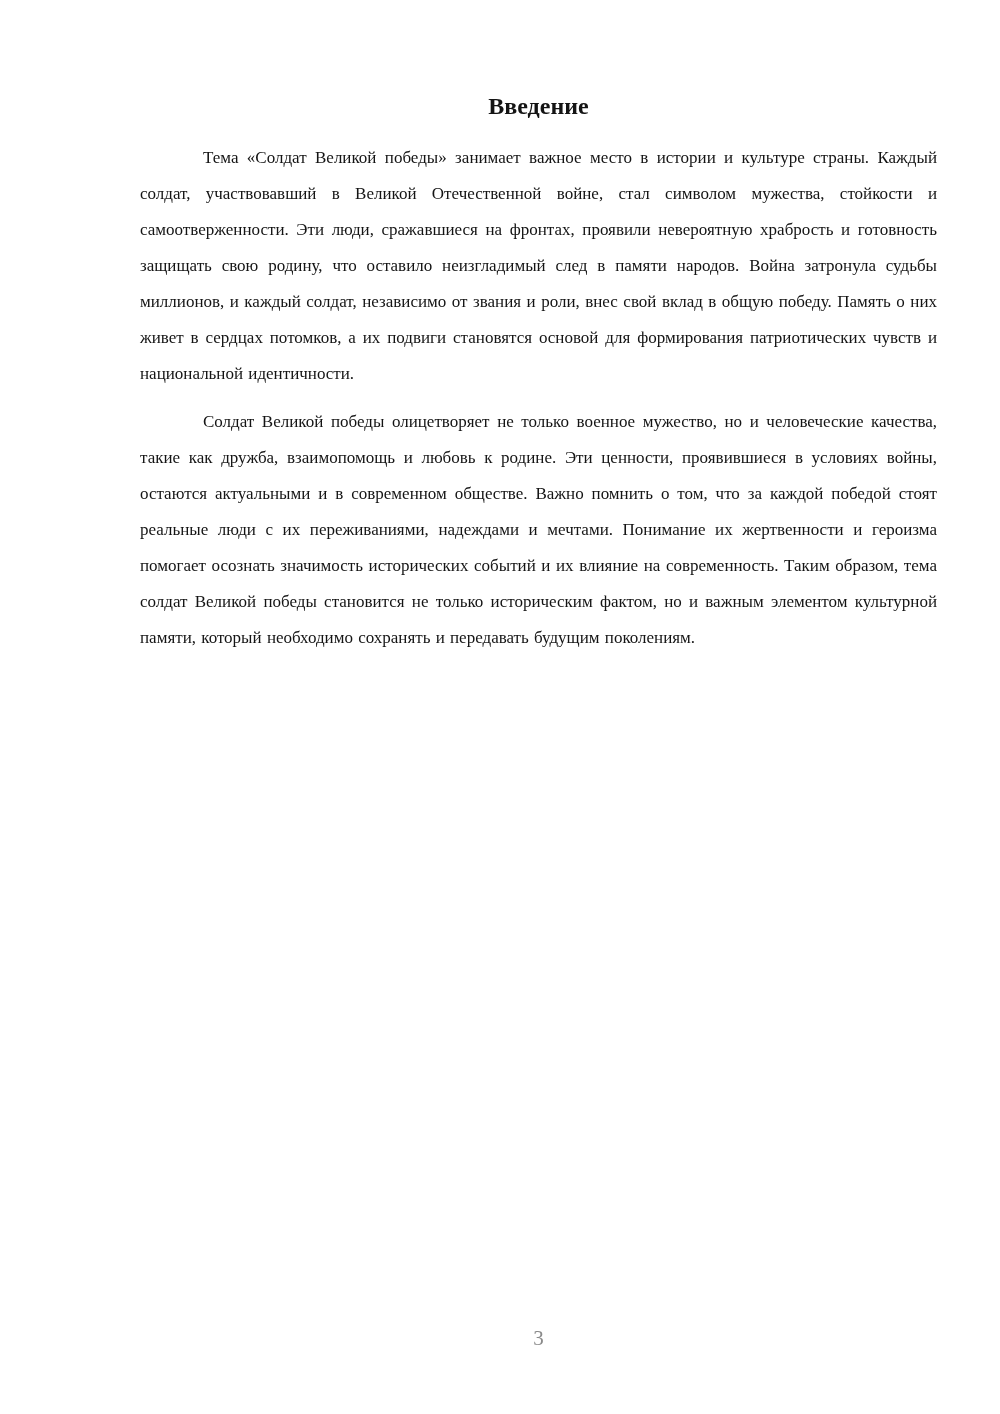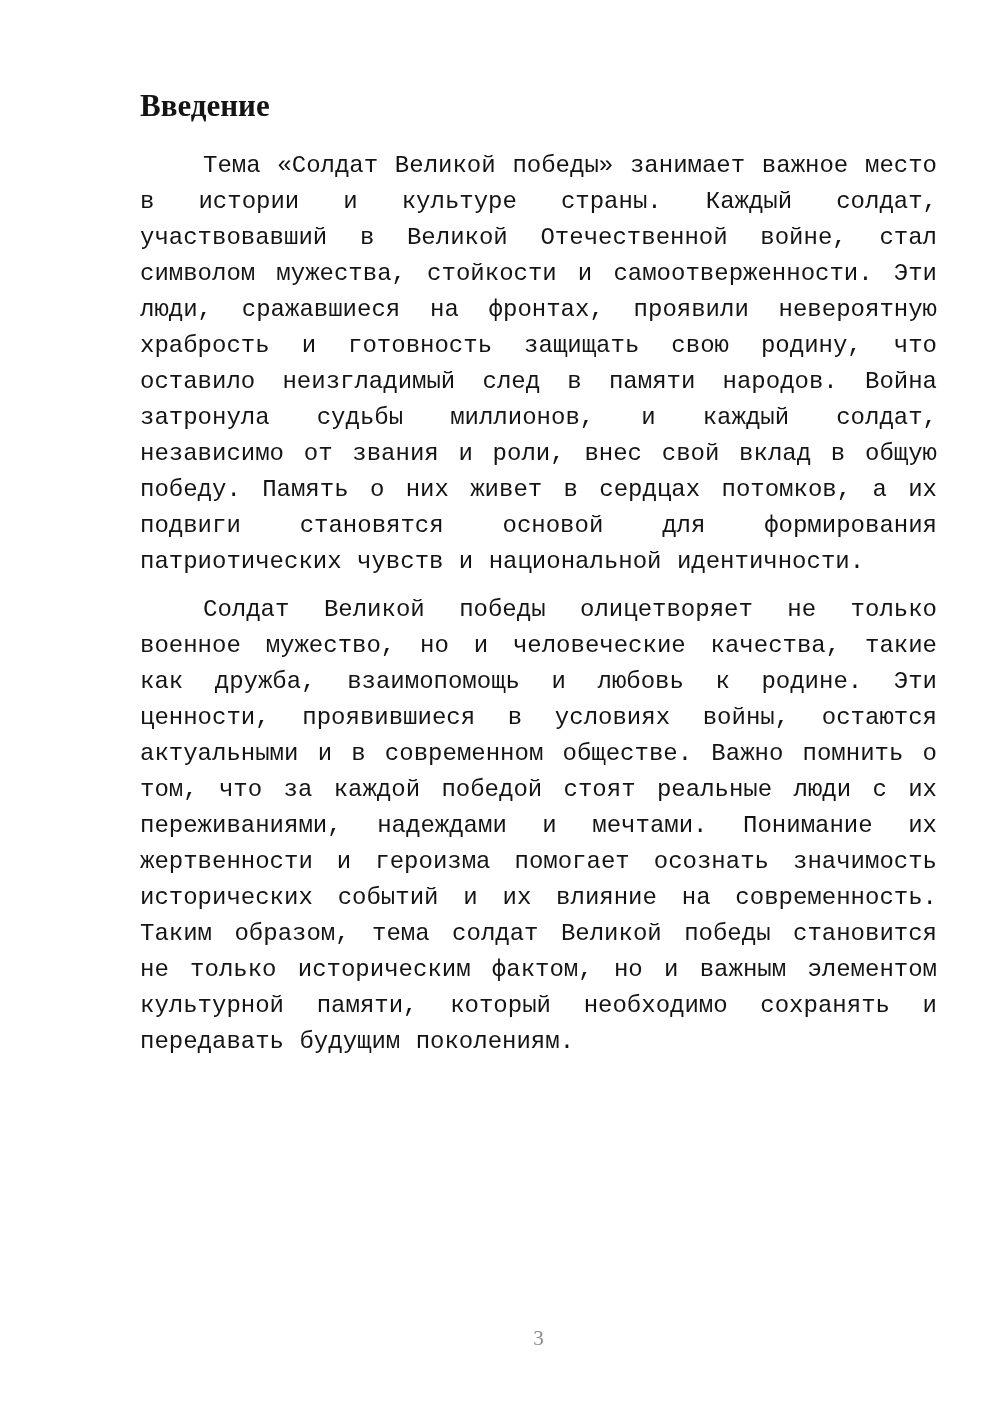--- a/index.html
+++ b/index.html
@@ -17,34 +17,33 @@
     color: #141414;
     box-sizing: border-box;
   }
   .content {
     position: absolute;
     top: 88px;
     left: 140px;
     width: 797px;
   }
   .doc-title {
-    font-size: 31px;
+    font-size: 24px;
     line-height: 36px;
     font-weight: bold;
-    text-align: left;
-    margin: 0 0 24px 0;
+    text-align: center;
+    margin: 0 0 16px 0;
   }
   .doc-paragraph {
-    font-size: 24px;
+    font-size: 17px;
     line-height: 36px;
     text-align: justify;
     text-indent: 63px;
     margin: 0 0 12px 0;
     word-spacing: 1px;
-    font-family: Liberation Mono, monospace;
   }
   .page-number {
     position: absolute;
     top: 1324px;
     left: 140px;
     width: 797px;
     text-align: center;
     font-size: 21px;
     line-height: 28px;
     color: #8a8a8a;

